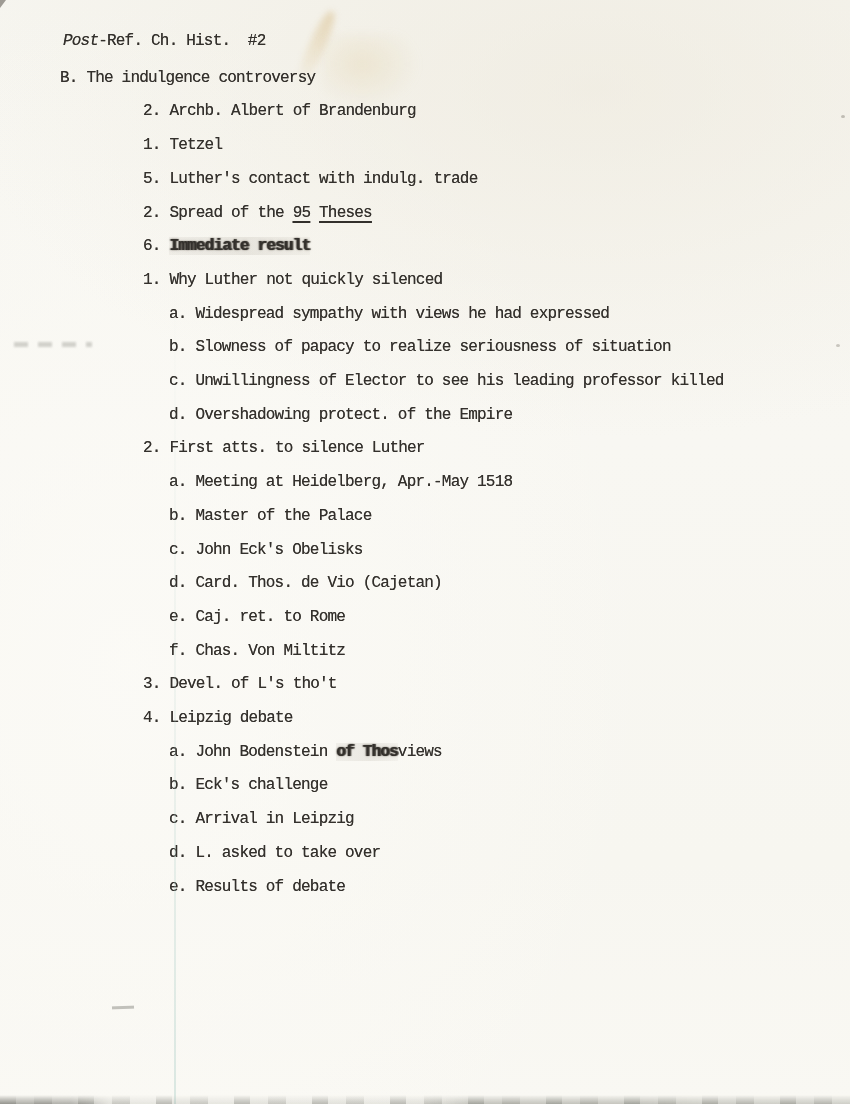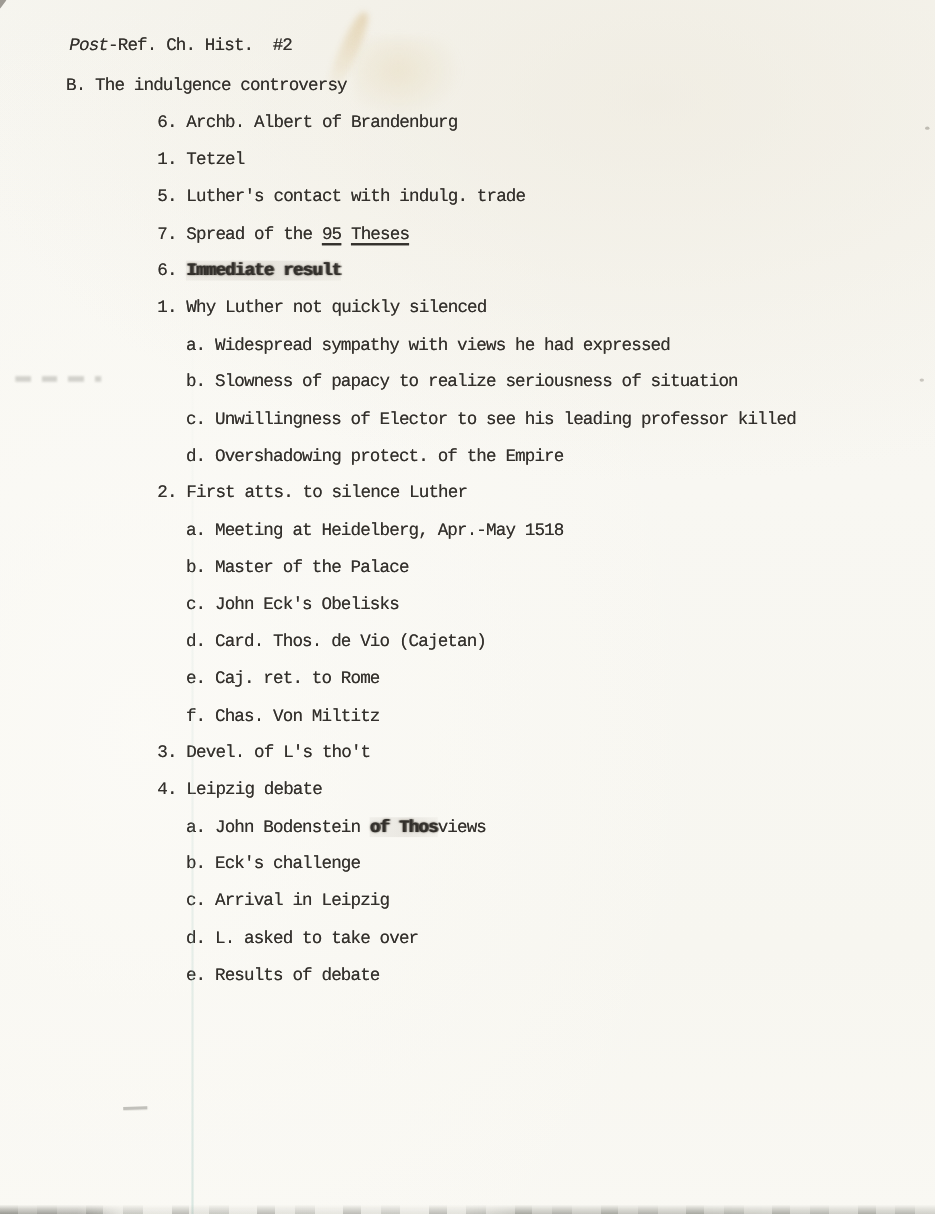--- a/index.html
+++ b/index.html
@@ -85,24 +85,24 @@
 </head>
 <body>
 
 <div class="page">
   <div class="stain-streak"></div>
   <div class="stain-blob"></div>
   <div class="corner-notch"></div>
   <div class="outline">
       <div class="line lvl-header"><span class="it">Post</span><span>-Ref. Ch. Hist.  #2</span></div>
       <div class="line lvl-section"><span>B. The indulgence controversy</span></div>
-      <div class="line lvl-num"><span>6. Archb. Albert of Brandenburg</span></div>
+      <div class="line lvl-num"><span>2. Archb. Albert of Brandenburg</span></div>
       <div class="line lvl-num"><span>1. Tetzel</span></div>
       <div class="line lvl-num"><span>5. Luther's contact with indulg. trade</span></div>
-      <div class="line lvl-num"><span>7. Spread of the </span><span class="u">95</span><span> </span><span class="u">Theses</span></div>
+      <div class="line lvl-num"><span>2. Spread of the </span><span class="u">95</span><span> </span><span class="u">Theses</span></div>
       <div class="line lvl-num"><span>6. </span><span class="smudge">Immediate result</span></div>
       <div class="line lvl-num"><span>1. Why Luther not quickly silenced</span></div>
       <div class="line lvl-alpha"><span>a. Widespread sympathy with views he had expressed</span></div>
       <div class="line lvl-alpha"><span>b. Slowness of papacy to realize seriousness of situation</span></div>
       <div class="line lvl-alpha"><span>c. Unwillingness of Elector to see his leading professor killed</span></div>
       <div class="line lvl-alpha"><span>d. Overshadowing protect. of the Empire</span></div>
       <div class="line lvl-num"><span>2. First atts. to silence Luther</span></div>
       <div class="line lvl-alpha"><span>a. Meeting at Heidelberg, Apr.-May 1518</span></div>
       <div class="line lvl-alpha"><span>b. Master of the Palace</span></div>
       <div class="line lvl-alpha"><span>c. John Eck's Obelisks</span></div>

